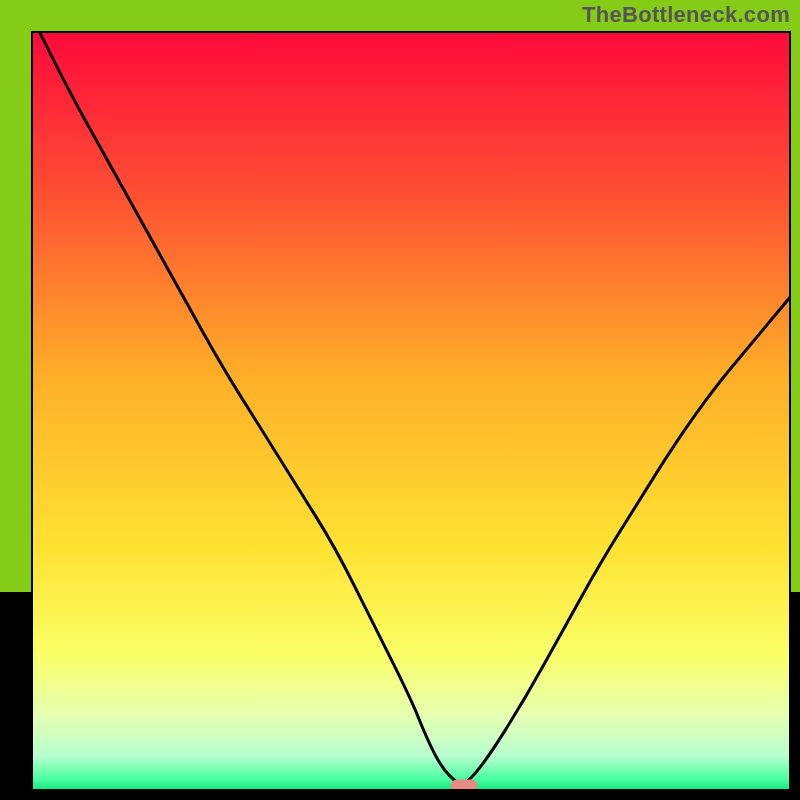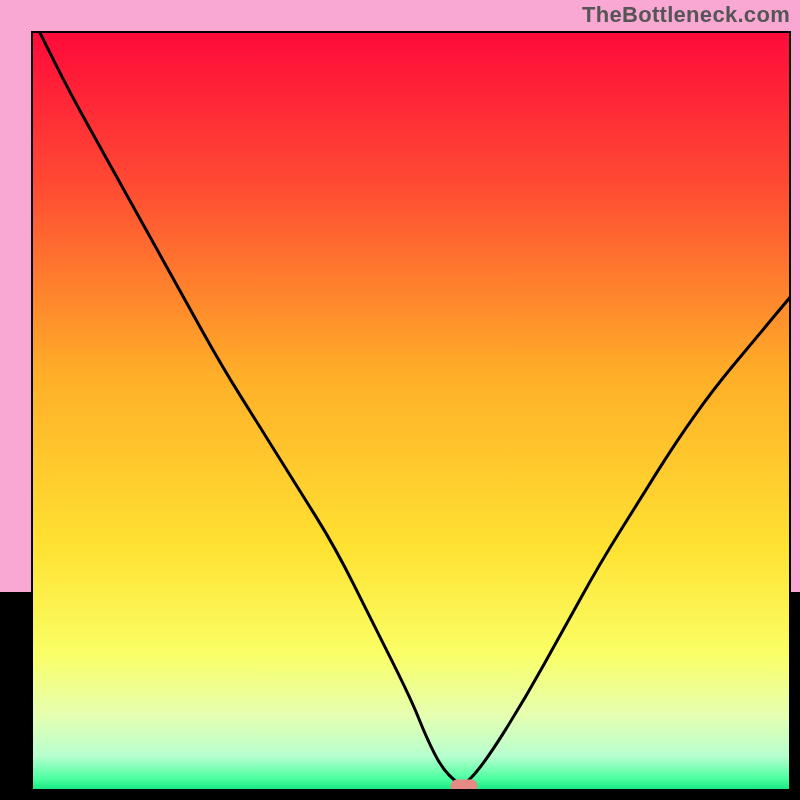--- a/index.html
+++ b/index.html
@@ -7,21 +7,21 @@
     padding: 0;
     width: 800px;
     height: 800px;
     background: #000;
     overflow: hidden;
   }
   .frame {
     position: relative;
     width: 800px;
     height: 592px;
-    background: #f9a8d4;
+    background: #84cc16;
   }
   .watermark {
     position: absolute;
     top: 2px;
     right: 10px;
     font-family: Arial, Helvetica, sans-serif;
     font-size: 22px;
     font-weight: 600;
     color: #555555;
     letter-spacing: 0.3px;

